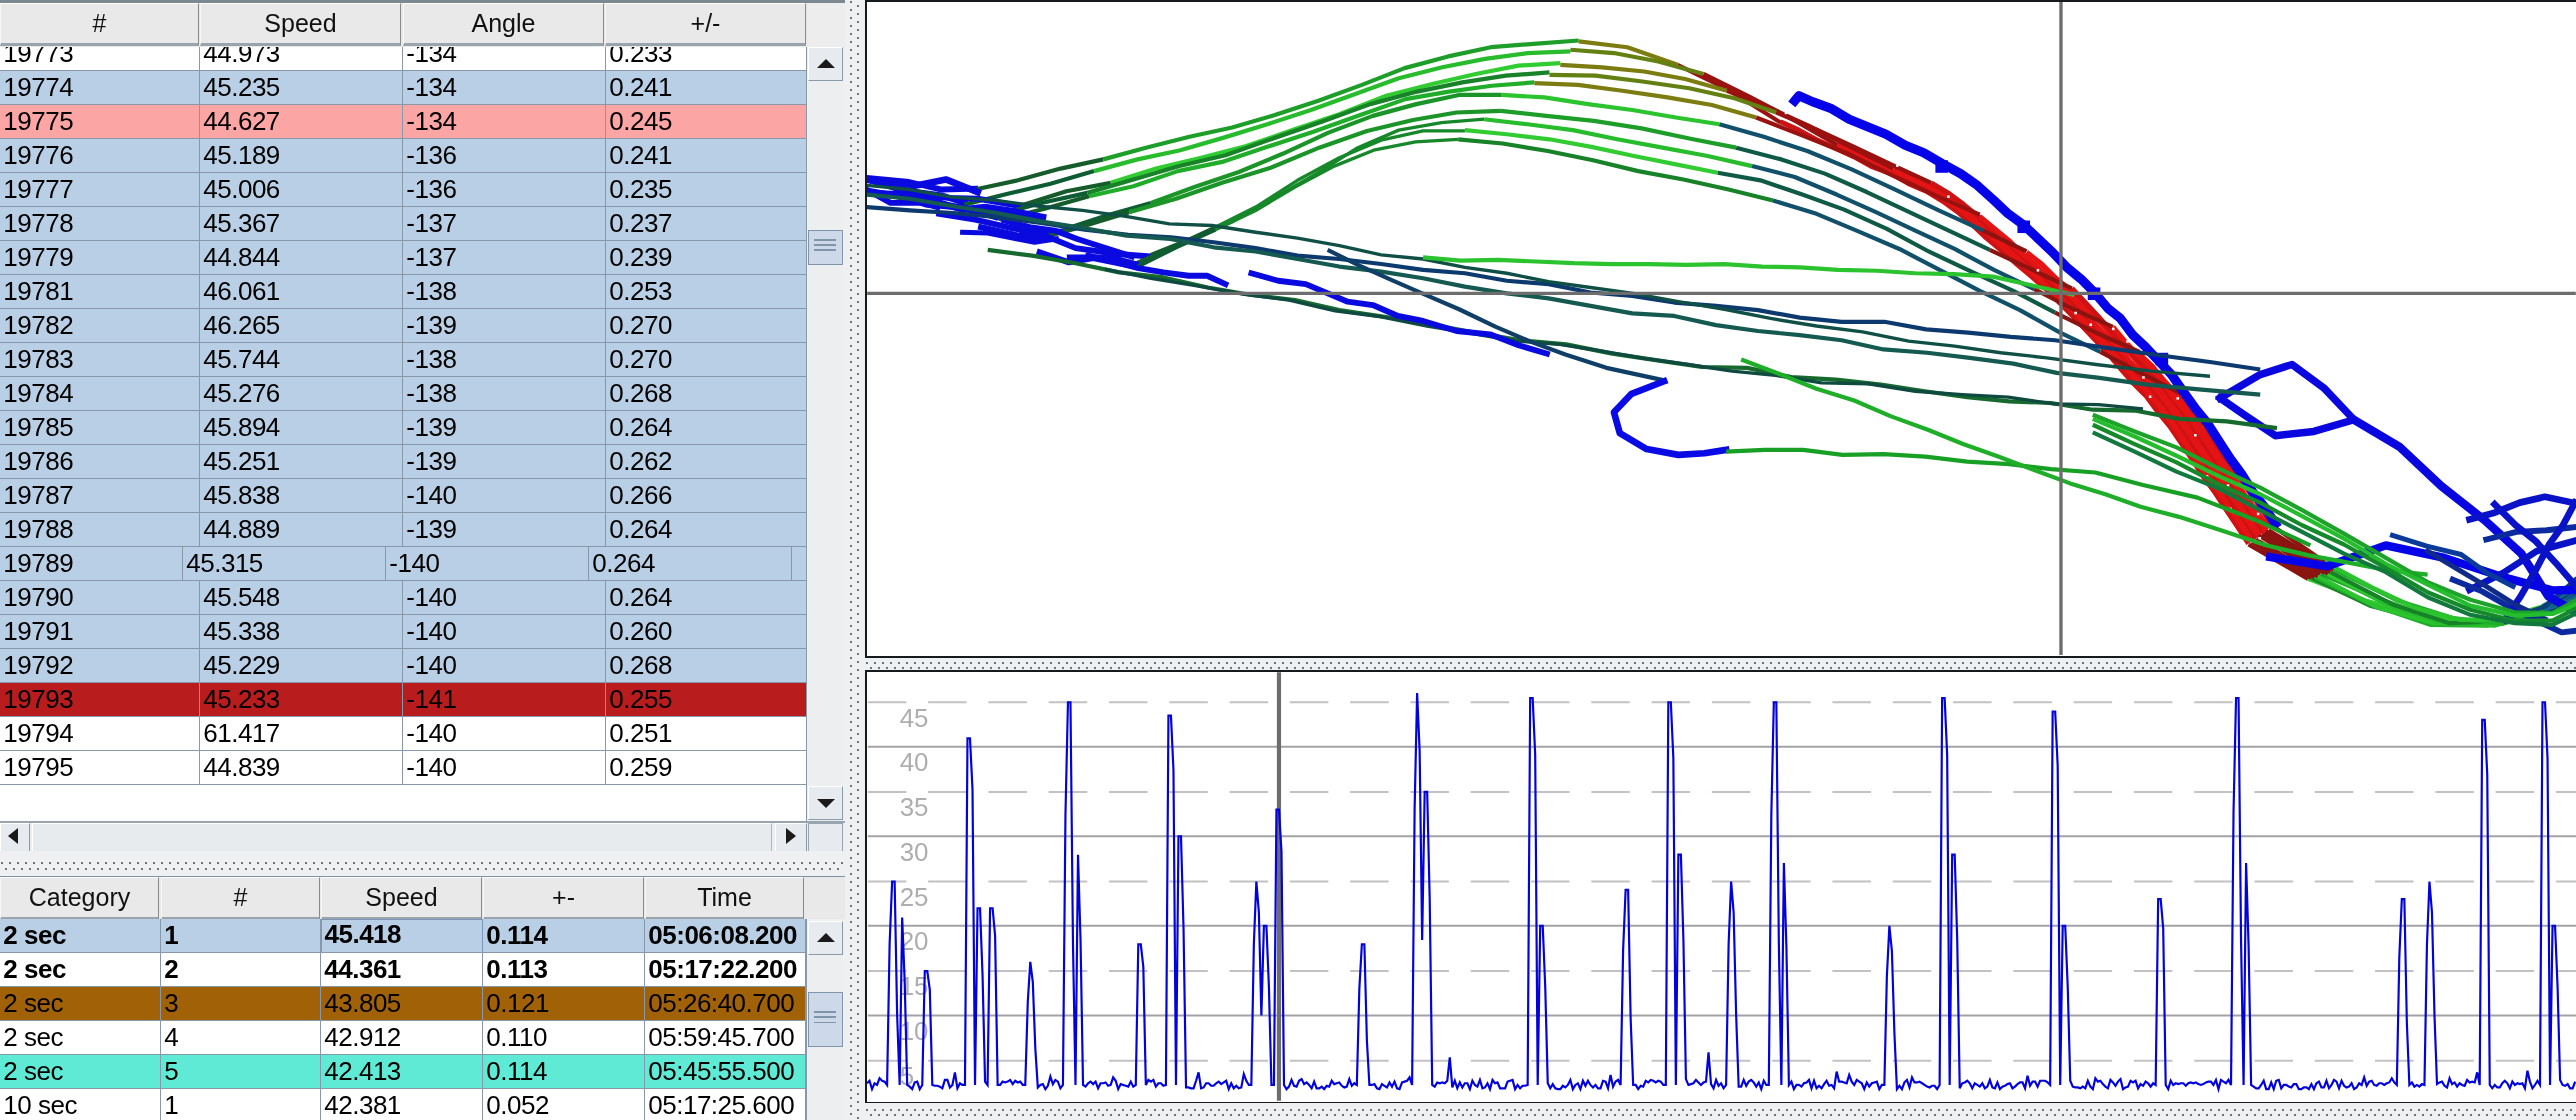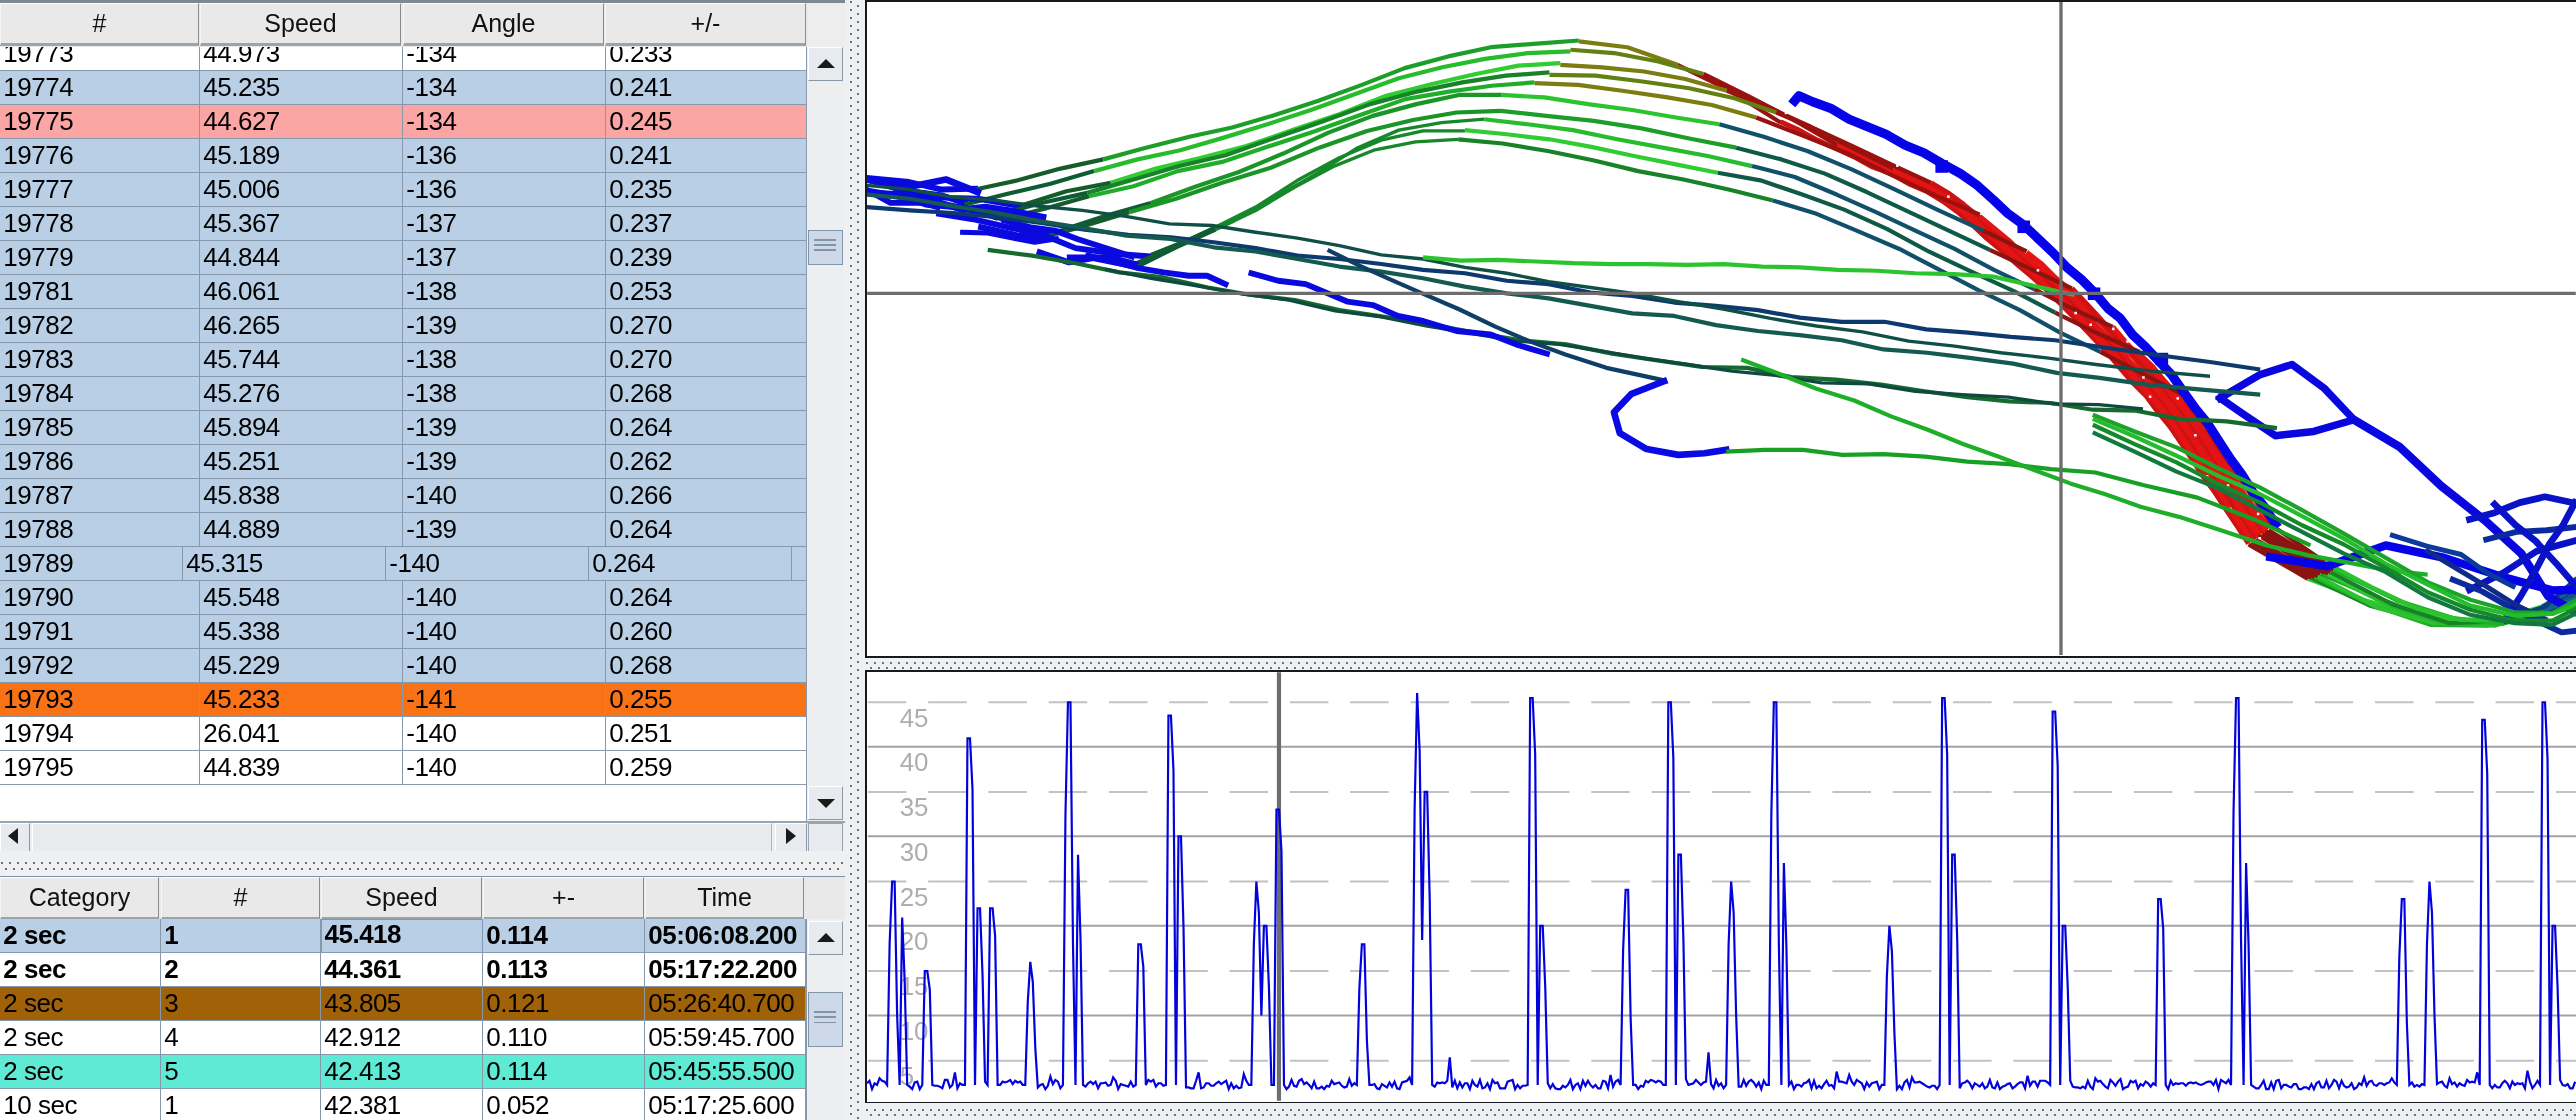--- a/index.html
+++ b/index.html
@@ -34,22 +34,22 @@
 <div class="tr" style="background:#b8cfe5"><div class="tc" style="width:200px">19783</div><div class="tc" style="width:203px">45.744</div><div class="tc" style="width:203px">-138</div><div class="tc" style="width:203px">0.270</div></div>
 <div class="tr" style="background:#b8cfe5"><div class="tc" style="width:200px">19784</div><div class="tc" style="width:203px">45.276</div><div class="tc" style="width:203px">-138</div><div class="tc" style="width:203px">0.268</div></div>
 <div class="tr" style="background:#b8cfe5"><div class="tc" style="width:200px">19785</div><div class="tc" style="width:203px">45.894</div><div class="tc" style="width:203px">-139</div><div class="tc" style="width:203px">0.264</div></div>
 <div class="tr" style="background:#b8cfe5"><div class="tc" style="width:200px">19786</div><div class="tc" style="width:203px">45.251</div><div class="tc" style="width:203px">-139</div><div class="tc" style="width:203px">0.262</div></div>
 <div class="tr" style="background:#b8cfe5"><div class="tc" style="width:200px">19787</div><div class="tc" style="width:203px">45.838</div><div class="tc" style="width:203px">-140</div><div class="tc" style="width:203px">0.266</div></div>
 <div class="tr" style="background:#b8cfe5"><div class="tc" style="width:200px">19788</div><div class="tc" style="width:203px">44.889</div><div class="tc" style="width:203px">-139</div><div class="tc" style="width:203px">0.264</div></div>
 <div class="tr" style="background:#b8cfe5"><div class="tc" style="width:183px">19789</div><div class="tc" style="width:203px">45.315</div><div class="tc" style="width:203px">-140</div><div class="tc" style="width:203px">0.264</div></div>
 <div class="tr" style="background:#b8cfe5"><div class="tc" style="width:200px">19790</div><div class="tc" style="width:203px">45.548</div><div class="tc" style="width:203px">-140</div><div class="tc" style="width:203px">0.264</div></div>
 <div class="tr" style="background:#b8cfe5"><div class="tc" style="width:200px">19791</div><div class="tc" style="width:203px">45.338</div><div class="tc" style="width:203px">-140</div><div class="tc" style="width:203px">0.260</div></div>
 <div class="tr" style="background:#b8cfe5"><div class="tc" style="width:200px">19792</div><div class="tc" style="width:203px">45.229</div><div class="tc" style="width:203px">-140</div><div class="tc" style="width:203px">0.268</div></div>
-<div class="tr" style="background:#f97316"><div class="tc" style="width:200px">19793</div><div class="tc" style="width:203px">45.233</div><div class="tc" style="width:203px">-141</div><div class="tc" style="width:203px">0.255</div></div>
-<div class="tr" style="background:#ffffff"><div class="tc" style="width:200px">19794</div><div class="tc" style="width:203px">26.041</div><div class="tc" style="width:203px">-140</div><div class="tc" style="width:203px">0.251</div></div>
+<div class="tr" style="background:#b91c1c"><div class="tc" style="width:200px">19793</div><div class="tc" style="width:203px">45.233</div><div class="tc" style="width:203px">-141</div><div class="tc" style="width:203px">0.255</div></div>
+<div class="tr" style="background:#ffffff"><div class="tc" style="width:200px">19794</div><div class="tc" style="width:203px">61.417</div><div class="tc" style="width:203px">-140</div><div class="tc" style="width:203px">0.251</div></div>
 <div class="tr" style="background:#ffffff"><div class="tc" style="width:200px">19795</div><div class="tc" style="width:203px">44.839</div><div class="tc" style="width:203px">-140</div><div class="tc" style="width:203px">0.259</div></div>
 </div>
 </div>
 
 <div class="abs" style="left:808px;top:47px;width:35px;height:774px;background:#eceef0"></div>
 <div class="btn" style="left:808px;top:47px;width:35px;height:34px">
   <div class="arr" style="left:7.5px;top:11px;border-left:9.2px solid transparent;border-right:9.2px solid transparent;border-bottom:9.2px solid #1a1a1a"></div>
 </div>
 <div class="btn" style="left:808px;top:786px;width:35px;height:34px">
   <div class="arr" style="left:7.5px;top:11.7px;border-left:9.2px solid transparent;border-right:9.2px solid transparent;border-top:9.2px solid #1a1a1a"></div>

